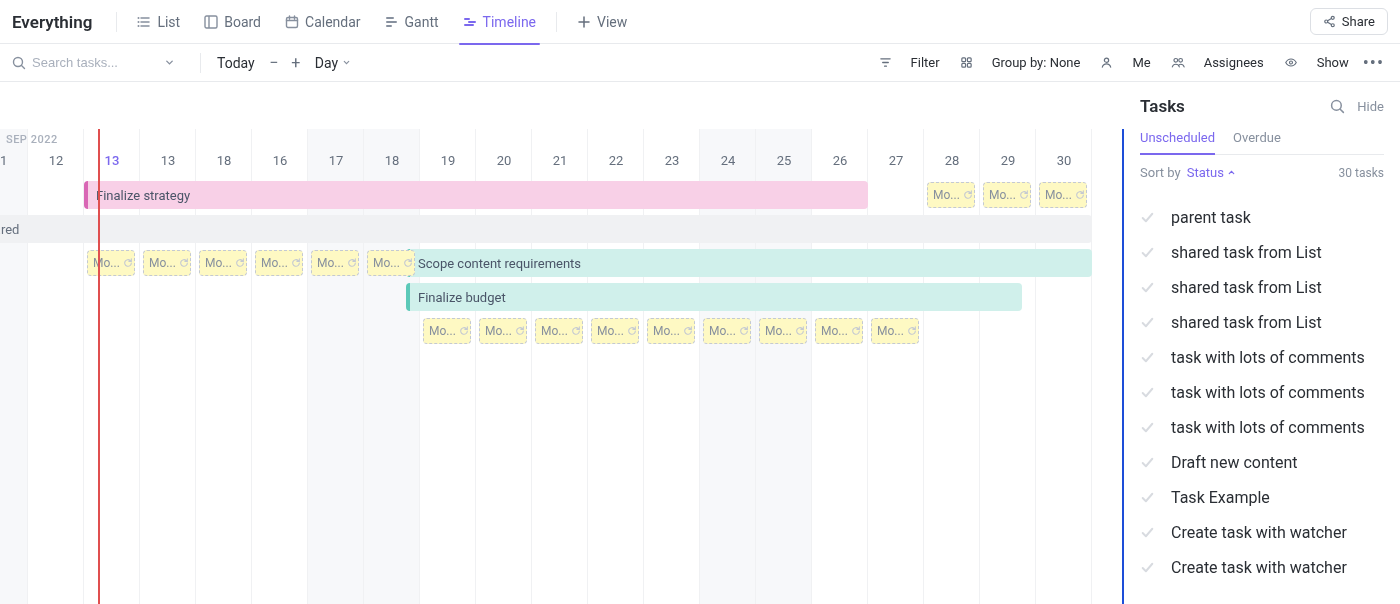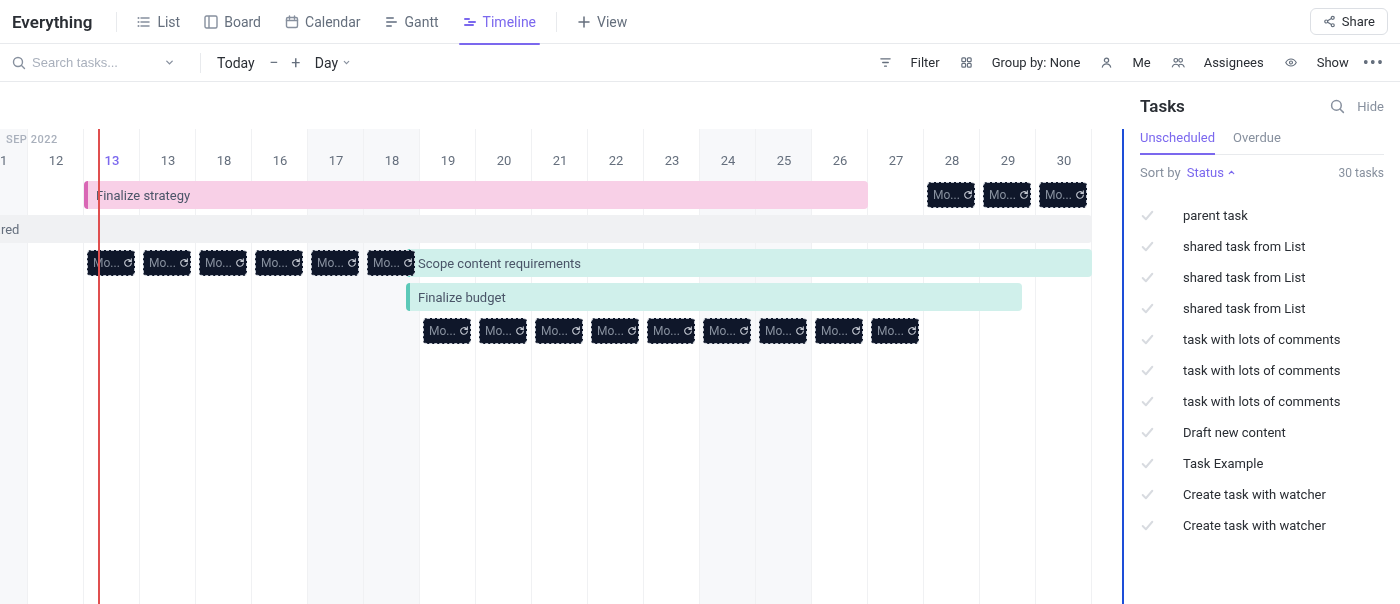--- a/index.html
+++ b/index.html
@@ -36,37 +36,37 @@
 .day-cell.today { color: #7b68ee; font-weight: 500; }
 .grid { position: absolute; top: 0; left: 0; right: 0; bottom: 0; }
 .grid-col { position: absolute; top: 0; bottom: 0; width: 56px; border-right: 1px solid #f0f1f3; }
 .grid-col.weekend { background: #f7f8fa; }
 .today-line { position: absolute; top: 0; bottom: 0; width: 2px; background: #e04f4f; z-index: 5; }
 .rows { position: absolute; top: 52px; left: 0; right: 0; bottom: 0; }
 .task-bar { position: absolute; height: 28px; border-radius: 4px; display: flex; align-items: center; padding: 0 8px; font-size: 13px; color: #4a5568; white-space: nowrap; overflow: hidden; }
 .task-bar.pink { background: #f8d0e7; border-left: 4px solid #d967b5; }
 .task-bar.teal { background: #d0f0eb; border-left: 4px solid #5cc9b8; }
 .task-bar.group { background: #f0f1f3; color: #656f7d; font-size: 13px; }
-.pill { position: absolute; height: 26px; width: 48px; border: 1px dashed #c4c9d2; border-radius: 4px; display: flex; align-items: center; padding: 0 5px; font-size: 12px; color: #87909e; gap: 3px; background: #0f172a; overflow: hidden; }
+.pill { position: absolute; height: 26px; width: 48px; border: 1px dashed #c4c9d2; border-radius: 4px; display: flex; align-items: center; padding: 0 5px; font-size: 12px; color: #87909e; gap: 3px; background: #fef9c3; overflow: hidden; }
 .pill .refresh { font-size: 11px; color: #c4c9d2; margin-left: auto; }
 
 .sidebar { width: 276px; padding: 14px 16px; display: flex; flex-direction: column; }
 .side-head { display: flex; align-items: center; justify-content: space-between; margin-bottom: 14px; }
 .side-title { font-size: 17px; font-weight: 600; }
 .side-actions { display: flex; align-items: center; gap: 12px; color: #87909e; }
 .hide-btn { font-size: 13px; color: #87909e; cursor: pointer; }
 .side-tabs { display: flex; gap: 18px; border-bottom: 1px solid #e8eaed; margin-bottom: 10px; }
 .side-tab { padding-bottom: 8px; font-size: 13px; color: #87909e; cursor: pointer; }
 .side-tab.active { color: #7b68ee; border-bottom: 2px solid #7b68ee; margin-bottom: -1px; }
 .sort-row { display: flex; align-items: center; gap: 6px; font-size: 13px; margin-bottom: 20px; }
 .sort-row .muted { color: #87909e; }
 .sort-val { color: #7b68ee; display: flex; align-items: center; gap: 3px; cursor: pointer; }
 .task-count { margin-left: auto; color: #87909e; font-size: 12px; }
 .task-list { display: flex; flex-direction: column; }
-.task-item { display: flex; align-items: center; gap: 28px; padding: 8px 0; font-size: 13px; color: #2a2e34; cursor: pointer; }
+.task-item { display: flex; align-items: center; gap: 16px; padding: 8px 0; font-size: 16px; color: #2a2e34; cursor: pointer; }
 .check-icon { color: #d8dbe0; flex-shrink: 0; }
 
 svg { display: block; }
 </style>
 </head>
 <body>
 
 <div class="header">
   <div class="title">Everything</div>
   <div class="vsep"></div>

